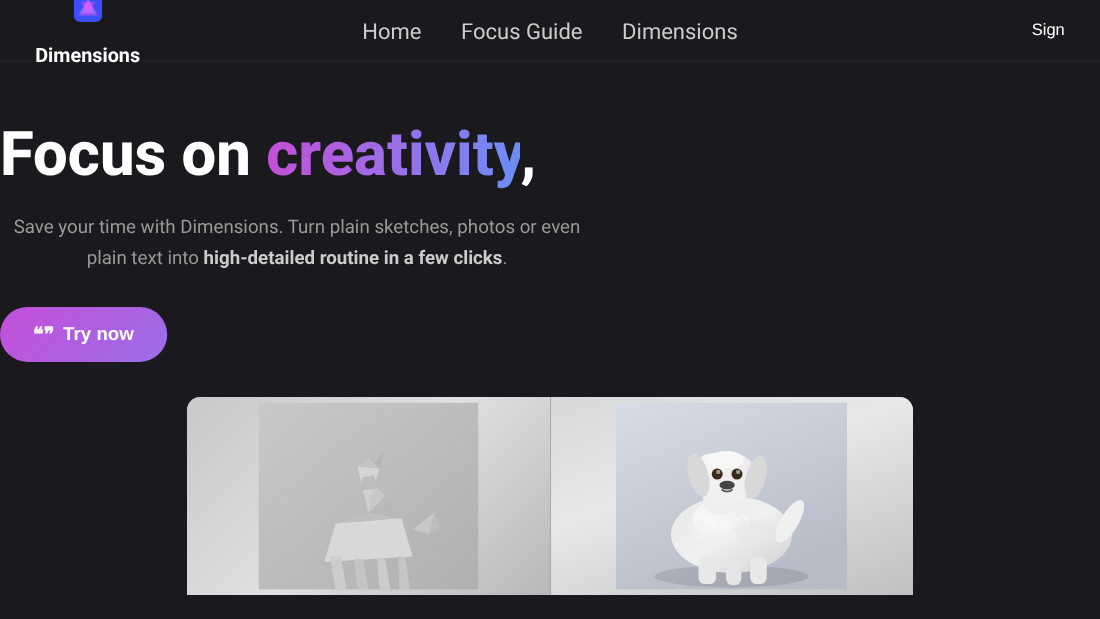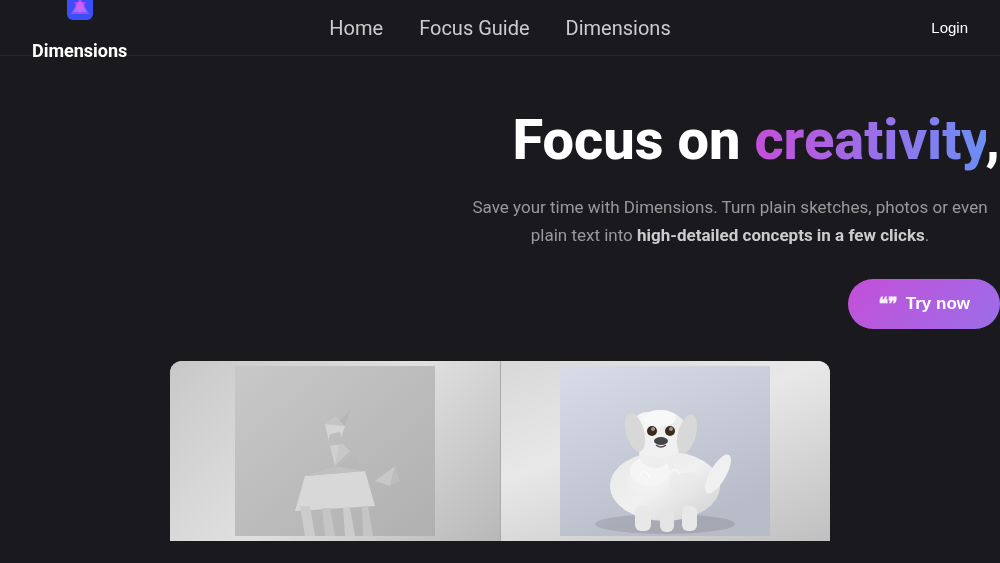--- a/index.html
+++ b/index.html
@@ -85,21 +85,21 @@
       background: linear-gradient(135deg, #c44fd8, #9b6ee8);
       border: none;
       border-radius: 24px;
       padding: 8px 22px;
     }
 
     
     .hero {
       display: flex;
       flex-direction: column;
-      align-items: flex-end;
+      align-items: flex-start;
       text-align: center;
       padding-top: 52px;
       padding-bottom: 32px;
     }
 
     .hero-title {
       font-size: 56px;
       font-weight: 800;
       line-height: 1.15;
       color: #ffffff;
@@ -225,32 +225,32 @@
     <span class="logo-text">Dimensions</span>
   </div>
 
   <div class="nav-links">
     <a class="nav-link">Home</a>
     <a class="nav-link">Focus Guide</a>
     <a class="nav-link">Dimensions</a>
   </div>
 
   <div class="nav-actions">
-    <button class="login-btn">Login</button>
+    <button class="login-btn">Sign</button>
   </div>
 </nav>
 
 <section class="hero">
   <h1 class="hero-title">
     <span class="plain">Focus on </span><span class="gradient">creativity</span><span class="plain">,</span>
     <br>
   </h1>
 
   <p class="hero-subtitle">
-    <span>Save your time with Dimensions. Turn plain sketches, photos or even plain text into </span><span class="highlight">high-detailed concepts in a few clicks</span><span>.</span>
+    <span>Save your time with Dimensions. Turn plain sketches, photos or even plain text into </span><span class="highlight">high-detailed routine in a few clicks</span><span>.</span>
   </p>
 
   <button class="try-btn">
     <span class="quote-icon">❝❞</span>
     <span>Try now</span>
   </button>
 </section>
 
 <div style="display:flex; justify-content:center;">
   <div class="demo-container">

